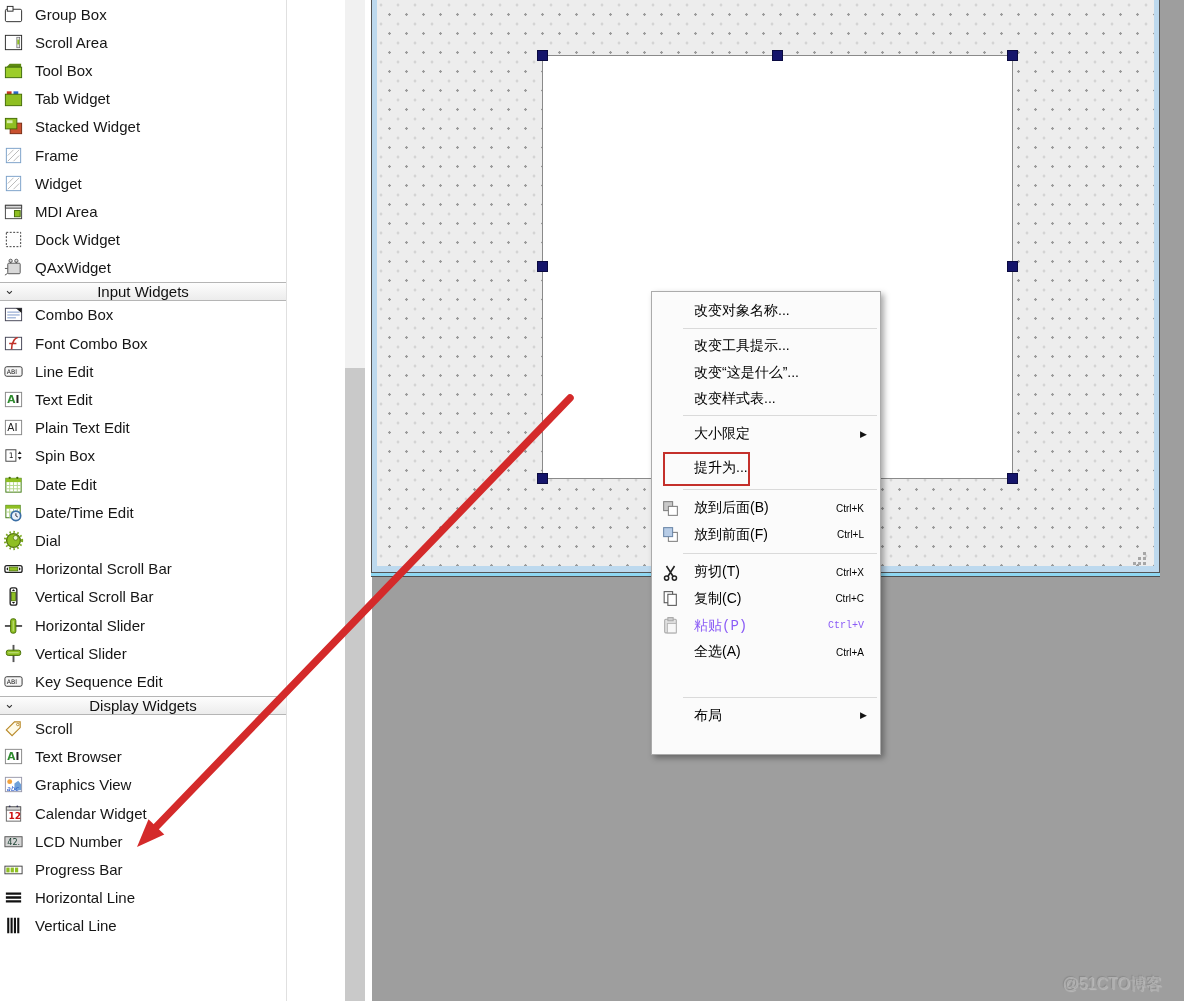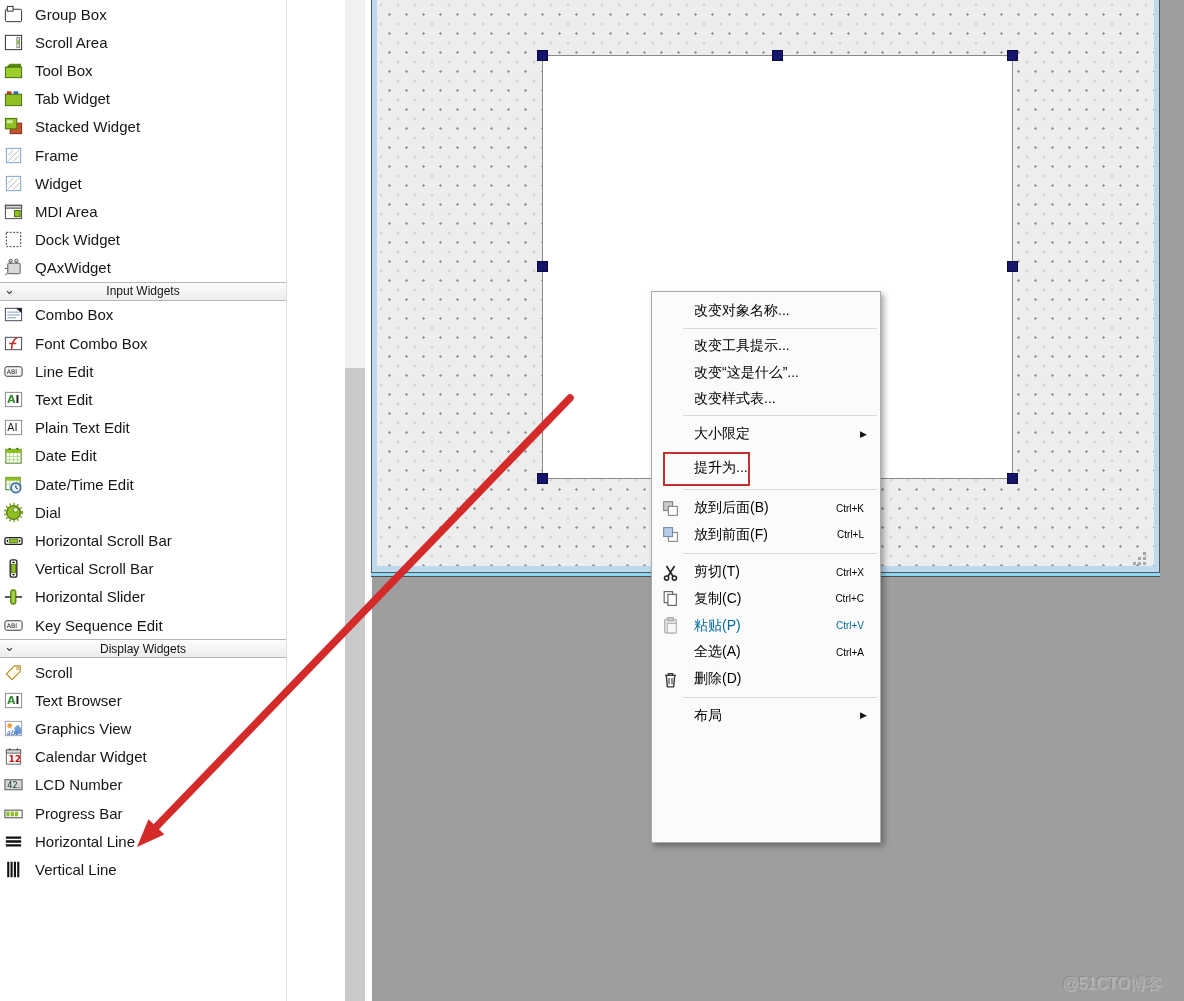--- a/index.html
+++ b/index.html
@@ -7,21 +7,21 @@
        font-family:"Liberation Sans","DejaVu Sans",sans-serif;}
   
   .sidebar{position:absolute;left:0;top:0;width:287px;height:1001px;background:#fff;
            border-right:1px solid #e0e0e0;box-sizing:border-box;z-index:1;}
   .srow{display:flex;align-items:center;height:28.2px;padding-left:3px;}
   .icn{width:21px;height:21px;margin-right:11px;flex:none;}
   .slbl{font-size:15px;color:#161616;white-space:nowrap;}
   .shead{height:19px;display:flex;align-items:center;justify-content:center;position:relative;
          background:linear-gradient(#fdfdfd,#ececec);border-top:1px solid #b5b5b5;
          border-bottom:1px solid #b5b5b5;box-sizing:border-box;}
-  .shead-lbl{font-size:12px;color:#111;}
+  .shead-lbl{font-size:15px;color:#111;}
   .chev{position:absolute;left:4px;top:-1px;font-size:13px;color:#333;}
   
   .vtrack{position:absolute;left:345px;top:0;width:20px;height:1001px;background:#f1f1f1;z-index:1;}
   .vthumb{position:absolute;left:0;top:368px;width:20px;height:633px;background:#c9c9c9;}
   
   .workspace{position:absolute;left:372px;top:0;width:812px;height:1001px;background:#9e9e9e;z-index:0;}
   
   .formwin{position:absolute;left:371px;top:0;width:789px;height:573px;background:#bdd9ee;
            border:1px solid #555;border-top:none;box-sizing:border-box;
            padding:0 5px 6px 5px;z-index:1;}
@@ -33,28 +33,28 @@
               border-bottom:1px solid #4f4f4f;z-index:1;}
   .grip{position:absolute;left:1131px;top:550px;z-index:2;}
   
   .selwidget{position:absolute;left:542px;top:55px;width:471px;height:424px;background:#fff;
              border:1px solid #8a8a8a;box-sizing:border-box;z-index:2;}
   .h{position:absolute;width:11px;height:11px;background:#15156b;border:1px solid #0a0a40;box-sizing:border-box;}
   .h.tl{left:-6px;top:-6px}.h.tm{left:calc(50% - 6px);top:-6px}.h.tr{right:-6px;top:-6px}
   .h.ml{left:-6px;top:calc(50% - 6px)}.h.mr{right:-6px;top:calc(50% - 6px)}
   .h.bl{left:-6px;bottom:-6px}.h.bm{left:calc(50% - 6px);bottom:-6px}.h.br{right:-6px;bottom:-6px}
   
-  .ctxmenu{position:absolute;left:651px;top:291px;width:230px;height:552px;background:#fbfbfb;
+  .ctxmenu{position:absolute;left:651px;top:291px;width:230px;height:464px;background:#fbfbfb;
            border:1px solid #ababab;box-shadow:3px 3px 6px rgba(0,0,0,.35);box-sizing:border-box;z-index:6;}
   .mi{position:absolute;left:0;right:0;height:27px;display:flex;align-items:center;
       padding:0 16px 0 42px;box-sizing:border-box;font-size:14px;color:#000;white-space:nowrap;}
   .mi .micn{position:absolute;left:9px;top:4px;width:19px;height:19px;}
   .msc{margin-left:auto;font-size:10px;}
   .sub{position:absolute;right:13px;top:8px;font-size:9px;color:#111;}
-  .mi.disabled{color:#0369a1;}
+  .mi.disabled{color:#8b5cf6;font-family:Liberation Mono, monospace;}
   .msep{position:absolute;left:31px;right:3px;height:1px;background:#dadada;}
   .redbox{position:absolute;left:11px;top:160px;width:83px;height:30px;border:2px solid #c4302b;z-index:7;}
   
   .arrow-layer{position:absolute;left:0;top:0;width:1184px;height:1001px;z-index:5;pointer-events:none;}
   
   .watermark{position:absolute;right:22px;bottom:6px;font-size:16px;color:#b0b0b0;z-index:3;
              text-shadow:-1px -1px 1px #898989,1px 1px 1px #bcbcbc;}
   svg text{font-family:"DejaVu Sans",sans-serif;}
 </style>
 </head>
@@ -361,20 +361,26 @@
       <span class="slbl">Text Edit</span>
     </div>
   <div class="srow">
       <svg class="icn">
         <use href="#i-plaintext"></use>
       </svg>
       <span class="slbl">Plain Text Edit</span>
     </div>
   <div class="srow">
       <svg class="icn">
+        <use href="#i-spin"></use>
+      </svg>
+      <span class="slbl">Spin Box</span>
+    </div>
+  <div class="srow">
+      <svg class="icn">
         <use href="#i-date"></use>
       </svg>
       <span class="slbl">Date Edit</span>
     </div>
   <div class="srow">
       <svg class="icn">
         <use href="#i-datetime"></use>
       </svg>
       <span class="slbl">Date/Time Edit</span>
     </div>
@@ -394,20 +400,26 @@
       <svg class="icn">
         <use href="#i-vscroll"></use>
       </svg>
       <span class="slbl">Vertical Scroll Bar</span>
     </div>
   <div class="srow">
       <svg class="icn">
         <use href="#i-hslider"></use>
       </svg>
       <span class="slbl">Horizontal Slider</span>
+    </div>
+  <div class="srow">
+      <svg class="icn">
+        <use href="#i-vslider"></use>
+      </svg>
+      <span class="slbl">Vertical Slider</span>
     </div>
   <div class="srow">
       <svg class="icn">
         <use href="#i-lineedit"></use>
       </svg>
       <span class="slbl">Key Sequence Edit</span>
     </div>
 
   <div class="shead">
       <span class="chev">⌄</span>
@@ -530,26 +542,20 @@
       <svg class="micn">
         <use href="#m-paste"></use>
       </svg>
       <span class="milbl">粘贴(P)</span>
       <span class="msc">Ctrl+V</span>
     </div>
   <div class="mi" style="top:346.5px">
       <span class="milbl">全选(A)</span>
       <span class="msc">Ctrl+A</span>
     </div>
-  <div class="mi" style="top:373.5px">
-      <svg class="micn">
-        <use href="#m-trash"></use>
-      </svg>
-      <span class="milbl">删除(D)</span>
-    </div>
   <div class="msep" style="top:404.5px"></div>
   <div class="mi" style="top:410px">
       <span class="milbl">布局</span>
       <span class="sub">▶</span>
     </div>
 </div>
 
 <div class="watermark">@51CTO博客</div>
 
 </body></html>

